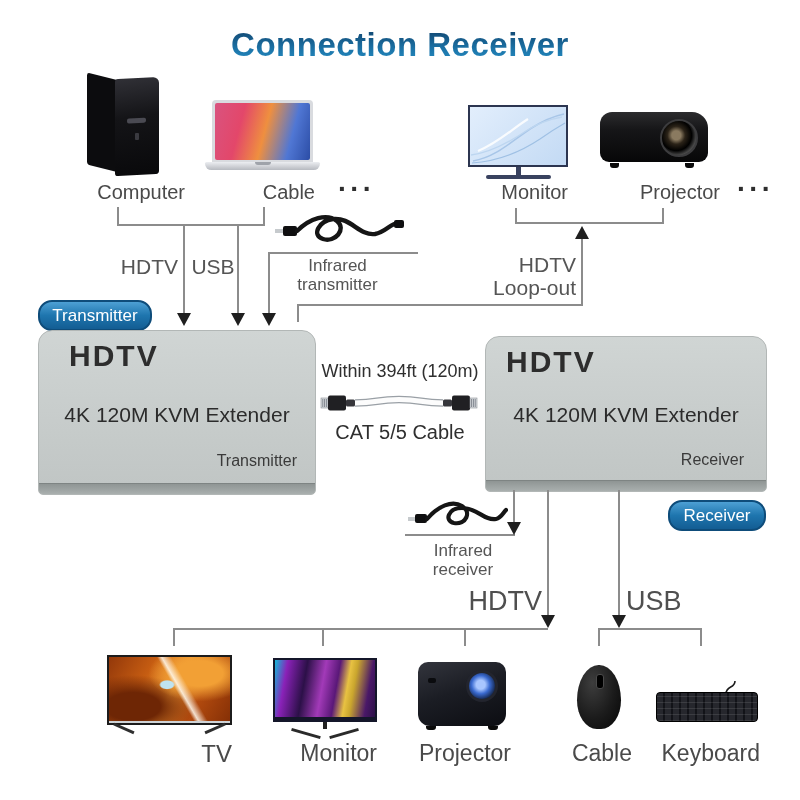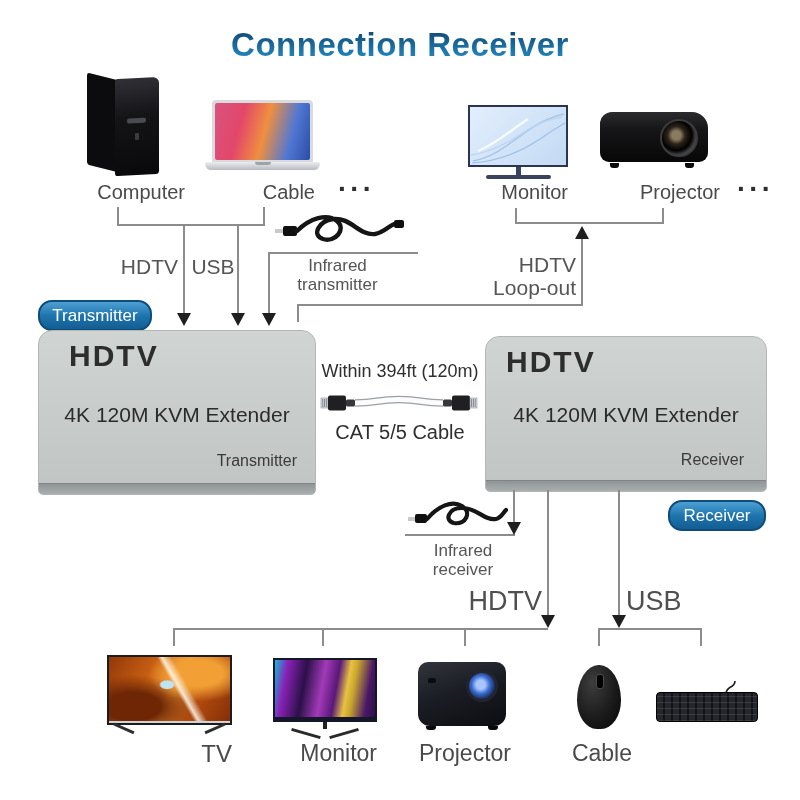--- a/index.html
+++ b/index.html
@@ -276,14 +276,15 @@
     <svg class="abs" style="left:66px;top:0;" width="20" height="14" viewBox="0 0 20 14">
       <path d="M4,14 C4,5 13,9 13,1" stroke="#1a1a1a" stroke-width="1.6" fill="none"></path>
     </svg>
     <div class="kb-body"></div>
   </div>
 
   <div class="devlabel" style="left:107px;top:740px;width:125px;font-size:24px;">TV</div>
   <div class="devlabel" style="left:273px;top:740px;width:104px;font-size:23px;">Monitor</div>
   <div class="devlabel" style="left:413px;top:740px;width:98px;font-size:23px;">Projector</div>
   <div class="devlabel" style="left:566px;top:740px;width:66px;font-size:23px;">Cable</div>
+  <div class="devlabel" style="left:652px;top:740px;width:108px;font-size:23px;">Keyboard</div>
 
 </div>
 
 </body></html>

